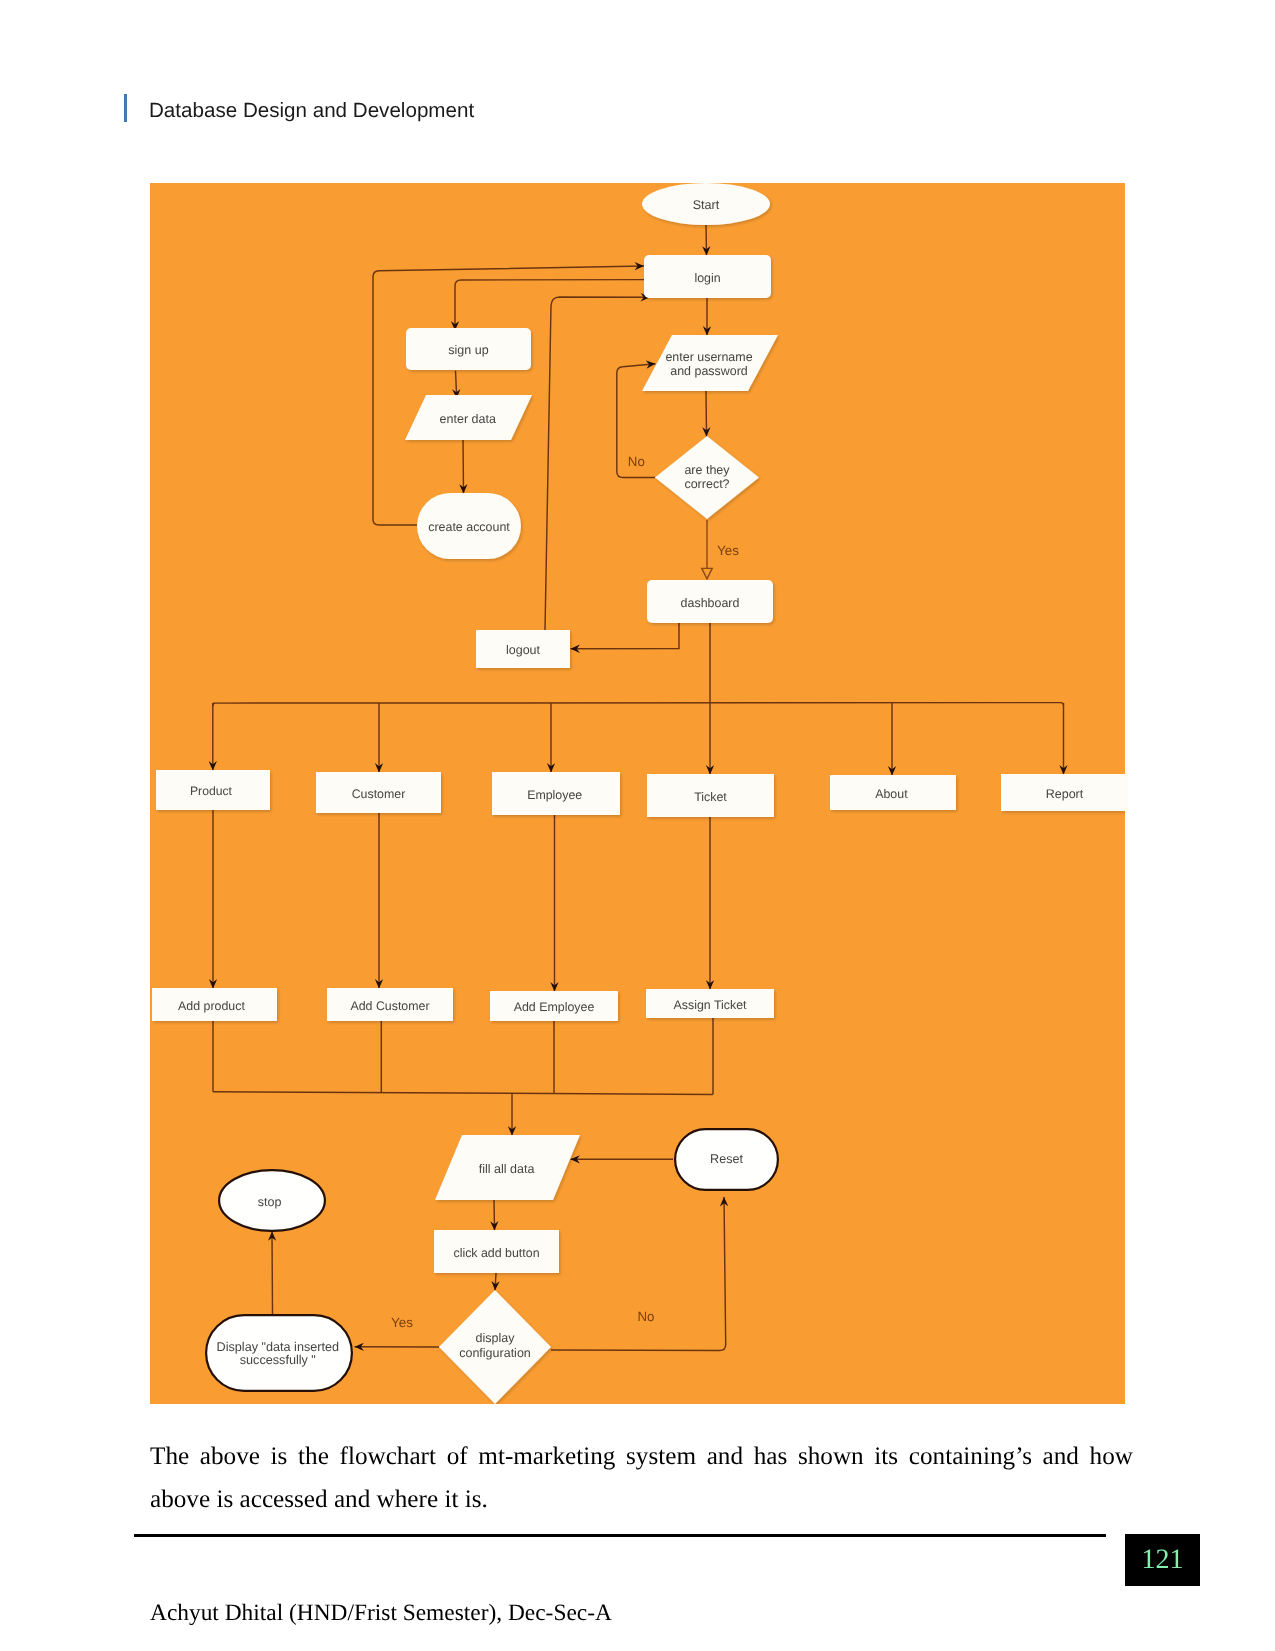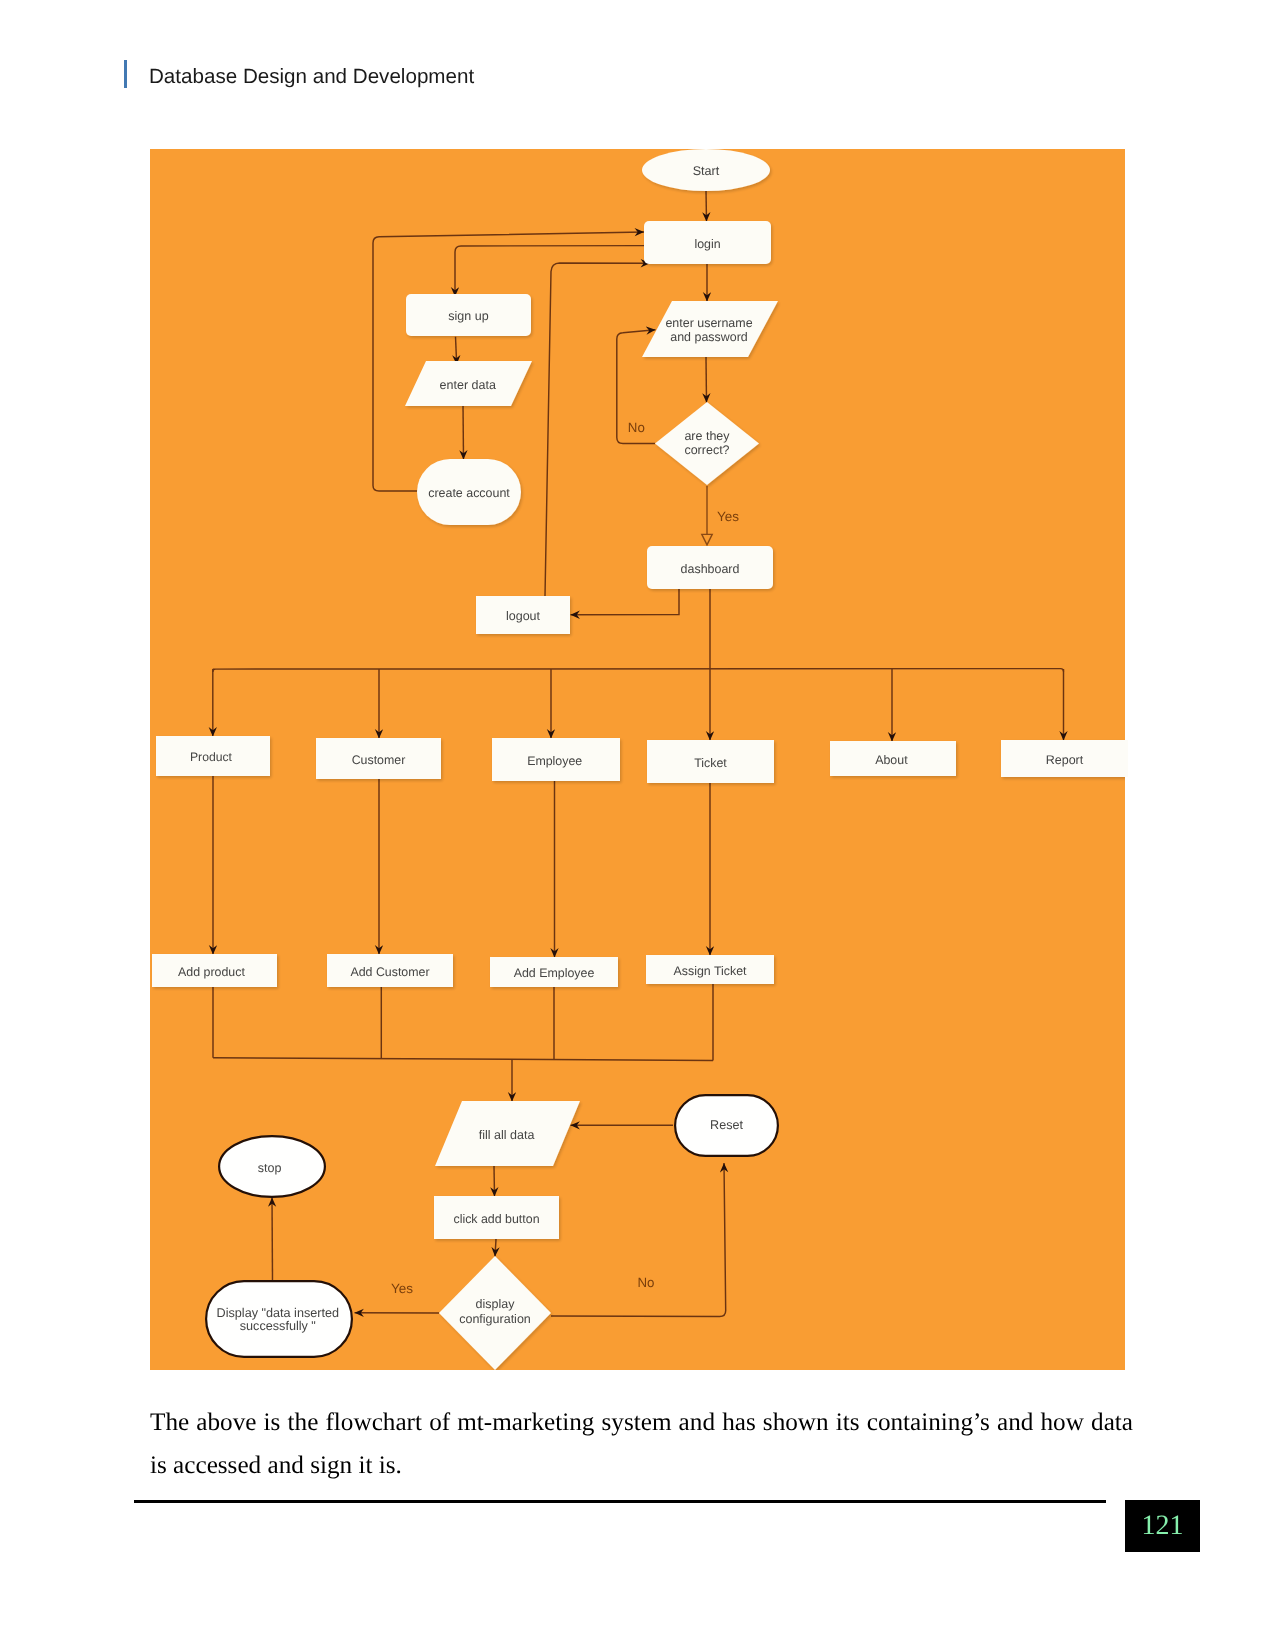--- a/index.html
+++ b/index.html
@@ -7,21 +7,21 @@
   body {
     width:1275px; height:1651px;
     -webkit-font-smoothing:antialiased;
     text-rendering:geometricPrecision;
     background:#ffffff;
     font-family:"Liberation Serif", serif;
     -webkit-font-smoothing:antialiased;
     position:relative;
     overflow:hidden;
   }
-  .page { position:absolute; inset:0; }
+  .page { position:absolute; inset:0;margin-top:34px; }
   #nodes, #edge-labels, #overflow-nodes { opacity:0.999; }
   svg text { -webkit-font-smoothing:antialiased; paint-order:stroke; }
 
   
   #header-bar { position:absolute; left:124px; top:60px; width:3px; height:28px; background:#4279b3; }
   #header-title {
     position:absolute; left:149px; top:63px;
     font-family:"Liberation Sans", sans-serif;
     font-size:20.6px; line-height:28px; color:#1a1a1a;
     white-space:nowrap;
@@ -231,18 +231,19 @@
 <g id="overflow-nodes">
 <g>
 <rect x="1001" y="740" width="127" height="37" fill="#FDFCF7"></rect>
 <text x="1064.5" y="763.8" text-anchor="middle" font-family="Liberation Sans, sans-serif" font-size="12.5" fill="#454545">Report</text>
 </g>
 </g>
 </svg>
 
 </div>
 
-  <div id="body-text">The above is the flowchart of mt-marketing system and has shown its containing’s and how data is accessed and sign it is.</div>
+  <div id="body-text">The above is the flowchart of mt-marketing system and has shown its containing’s and how above is accessed and where it is.</div>
 
   <div id="footer-rule"></div>
   <div id="page-badge" style="background: rgb(0, 0, 0); color: #86efac;">121</div>
+  <div id="footer-text">Achyut Dhital (HND/Frist Semester), Dec-Sec-A</div>
 
 </div>
 
 </body></html>

